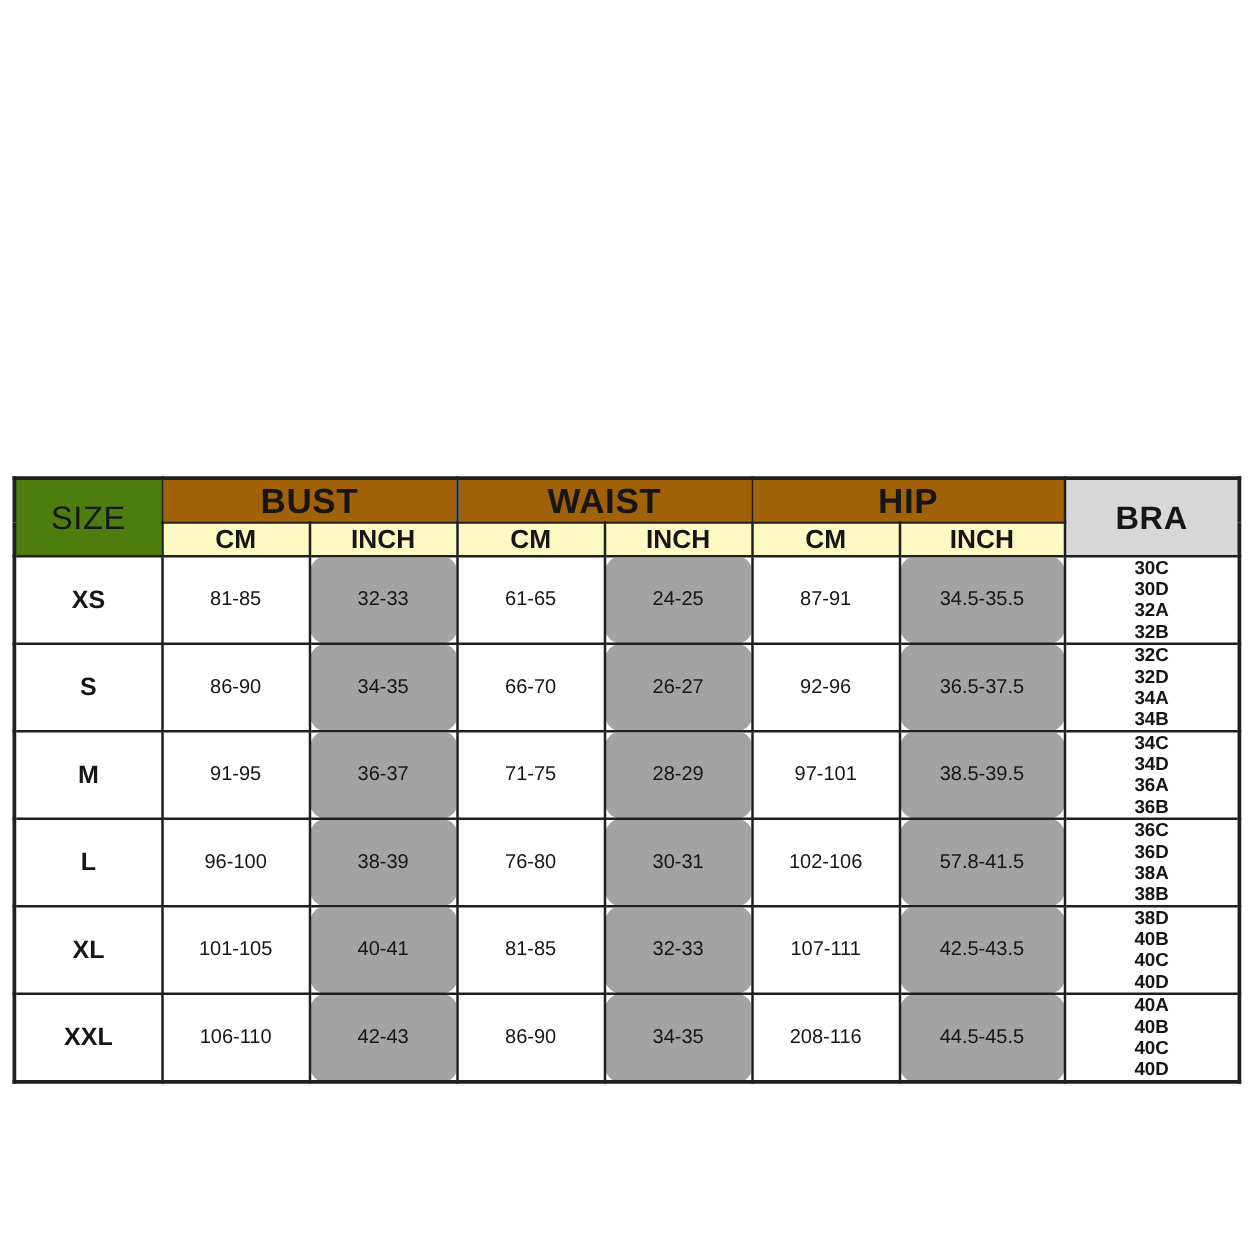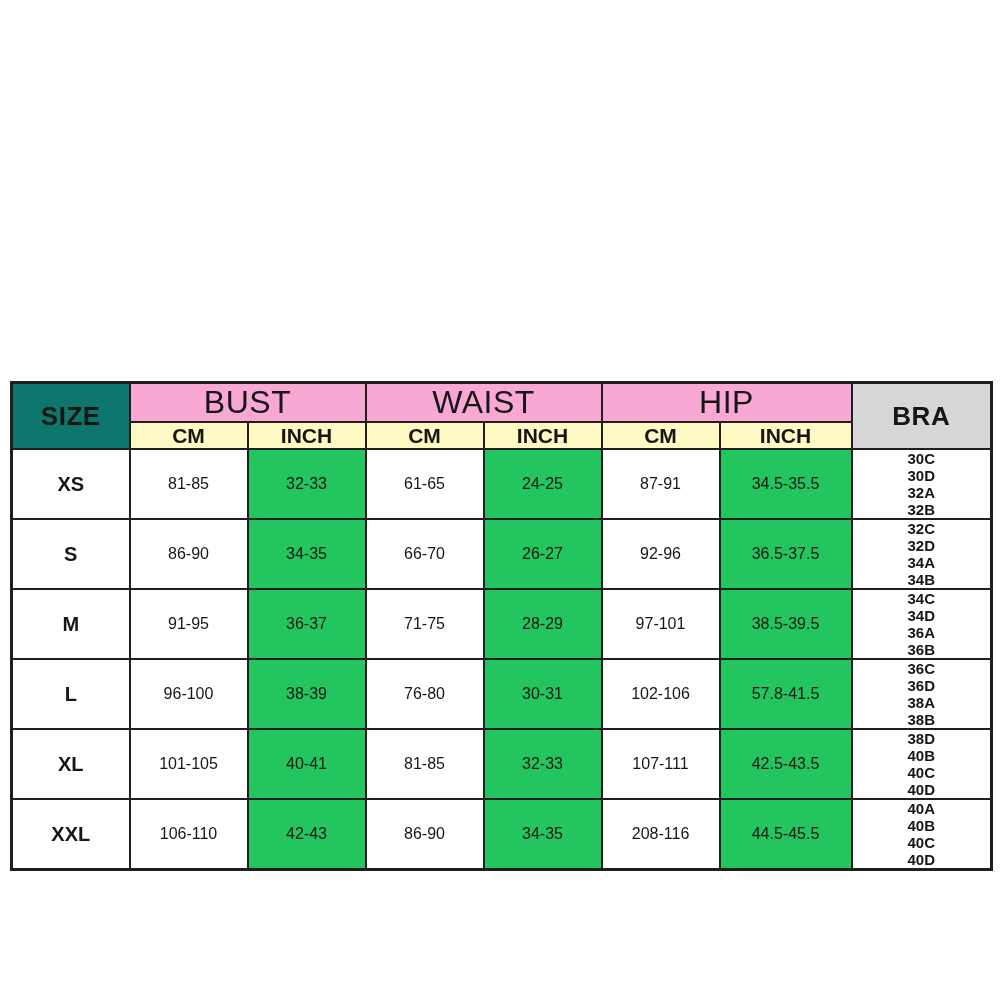--- a/index.html
+++ b/index.html
@@ -30,29 +30,29 @@
     text-align: center;
     vertical-align: middle;
     padding: 0;
     overflow: hidden;
     white-space: nowrap;
   }
   table.size-chart {
     border: 3px solid #1f1f1f;
   }
   th.size-h {
-    background: #0f766e;
+    background: #4d7c0f;
     font-size: 26px;
-    font-weight: bold;
+    font-weight: normal;
     letter-spacing: 0.5px;
   }
   th.group-h {
-    background: #f9a8d4;
-    font-size: 32px;
-    font-weight: normal;
+    background: #a16207;
+    font-size: 28px;
+    font-weight: bold;
     height: 33px;
     letter-spacing: 0.5px;
   }
   th.bra-h {
     background: #d7d7d7;
     font-size: 26px;
     font-weight: bold;
     letter-spacing: 0.5px;
   }
   th.sub-h {
@@ -65,21 +65,22 @@
     background: #ffffff;
     font-size: 16px;
     font-weight: normal;
     height: 27px;
   }
   td.size-cell {
     font-weight: bold;
     font-size: 20px;
   }
   td.inch-cell {
-    background: #22c55e;
+    background: #a3a3a3;
+    border-radius: 13px;
   }
   td.bra-cell {
     font-size: 15px;
     font-weight: bold;
     padding: 0 4px;
   }
   .bra-wrap {
     display: flex;
     justify-content: space-between;
     align-items: center;

